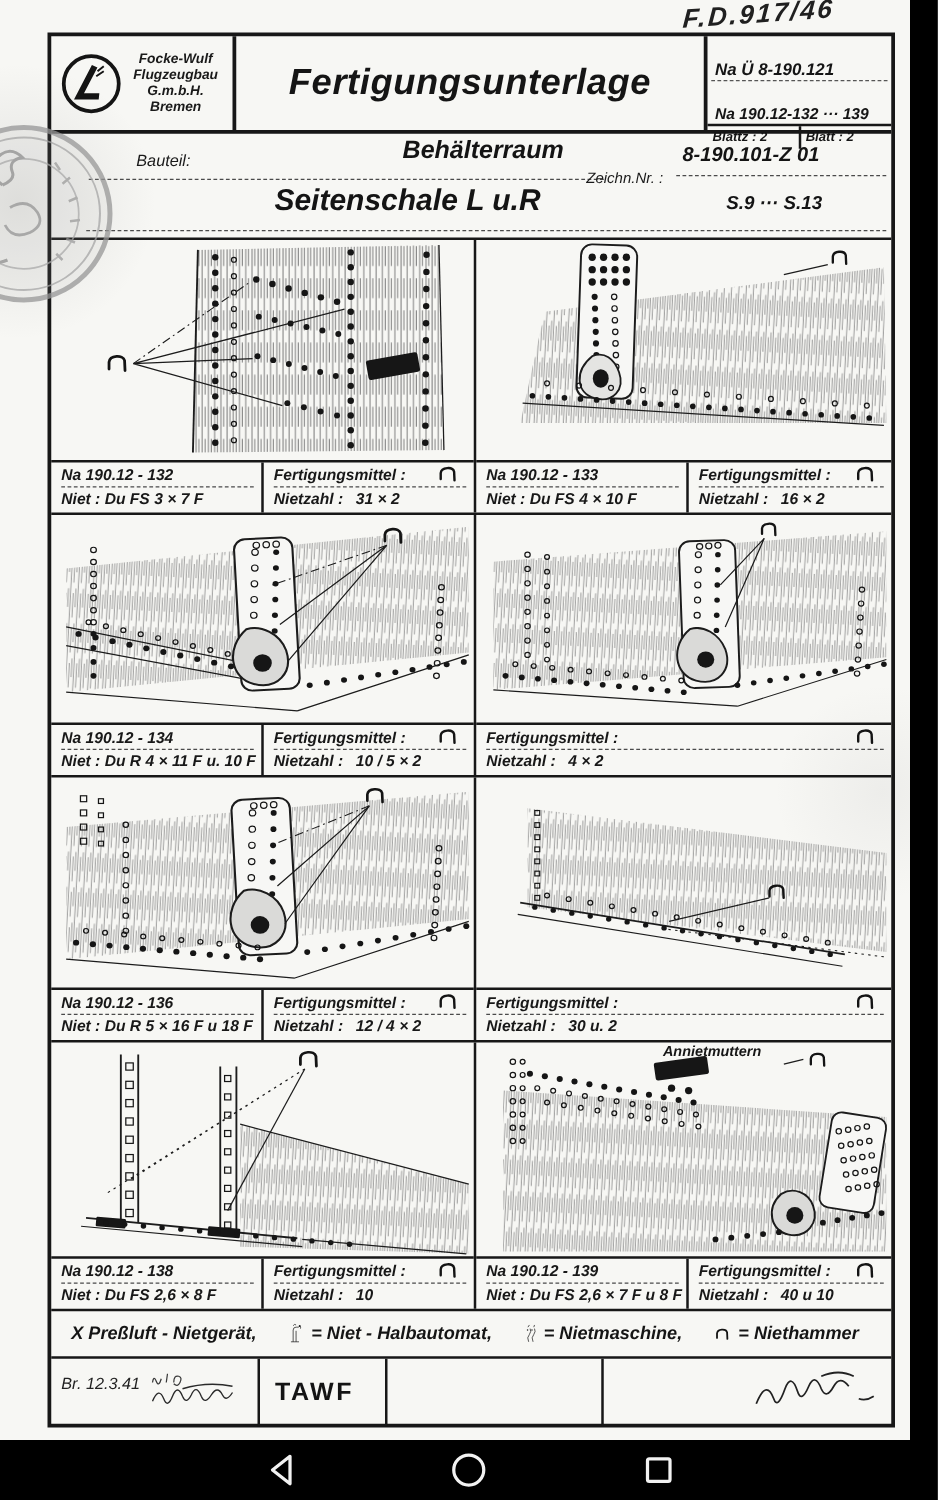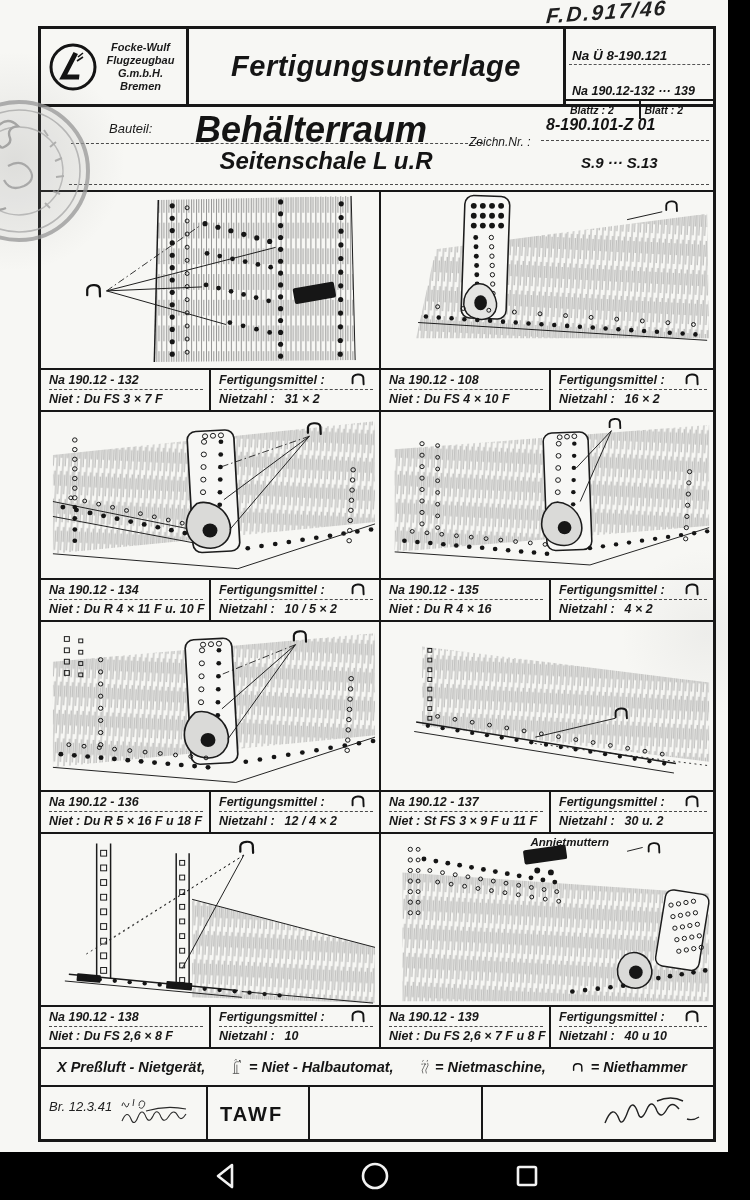--- a/index.html
+++ b/index.html
@@ -21,22 +21,22 @@
   .doc-title{font-style:italic;font-weight:bold;font-size:29px;color:#151515;letter-spacing:0.5px;}
   .hdr-right{width:150px;border-left:3px solid #171717;box-sizing:border-box;display:flex;flex-direction:column;}
   .hr-row{font-style:italic;font-weight:bold;font-size:13.5px;color:#151515;padding:3px 4px 1px 6px;white-space:nowrap;margin-top:16px;}
   .hr-sep{border-bottom:1.6px dashed #555;margin:0 3px;}
   .hr-bot{display:flex;border-top:2.5px solid #171717;flex:1;}
   .hr-bot>div{flex:1;font-style:italic;font-weight:bold;font-size:10.5px;padding:3px 4px;color:#151515;white-space:nowrap;}
   .hr-bot>div:first-child{border-right:2px solid #171717;}
   
   .brow{position:relative;height:85px;border-bottom:2.5px solid #171717;box-sizing:border-box;}
   .b-label{position:absolute;left:68px;top:14px;font-style:italic;font-size:13px;color:#1a1a1a;}
-  .b-part1{position:absolute;left:154px;top:2px;width:270px;text-align:left;
-           font-style:italic;font-weight:bold;font-size:36px;color:#141414;}
+  .b-part1{position:absolute;left:140px;top:2px;width:270px;text-align:right;
+           font-style:italic;font-weight:bold;font-size:20px;color:#141414;}
   .b-part2{position:absolute;left:120px;top:40px;width:330px;text-align:center;
            font-style:italic;font-weight:bold;font-size:24px;color:#141414;}
   .dashl{position:absolute;border-bottom:1.8px dashed #4a4a4a;}
   .b-zlabel{position:absolute;left:428px;top:28px;font-style:italic;font-size:12px;color:#1a1a1a;}
   .b-zno{position:absolute;left:505px;top:9px;font-style:italic;font-weight:bold;font-size:16px;color:#141414;white-space:nowrap;}
   .b-pages{position:absolute;left:540px;top:47px;font-style:italic;font-weight:bold;font-size:15px;color:#141414;}
   
   .grow{display:flex;border-bottom:2.5px solid #171717;box-sizing:border-box;}
   .pcell{width:340px;border-right:2.5px solid #171717;box-sizing:border-box;display:flex;flex-direction:column;}
   .pcell.rt{flex:1;border-right:none;}
@@ -348,21 +348,21 @@
                   <circle cx="293.8" cy="132.2" r="2" fill="none" stroke="#151515" stroke-width="1"></circle>
                   <circle cx="320.0" cy="134.0" r="2" fill="none" stroke="#151515" stroke-width="1"></circle>
                 </g>
               <path class="ln t1" d="M38,132 L334,150"></path>
               <use href="#hammer" x="290" y="6" width="17" height="17"></use>
               <path class="ln t1" d="M288,20 L252,28"></path>
             </svg>
           </div>
           <div class="plbl">
             <div class="pl-left">
-              <div class="l1">Na 190.12 - 108</div>
+              <div class="l1">Na 190.12 - 133</div>
               <div class="l2">Niet :  Du FS  4 × 10 F</div>
             </div>
             <div class="pl-right">
               <div class="l1"><span>Fertigungsmittel :</span>
                 <svg class="fm-ico" width="20" height="15">
                     <use href="#hammer" width="20" height="15"></use>
                   </svg>
               </div>
               <div class="l2"><span>Nietzahl :</span><span class="nzv">16 × 2</span></div>
             </div>
@@ -591,24 +591,20 @@
                   <circle cx="313.3" cy="112.0" r="2.2" fill="none" stroke="#151515" stroke-width="1"></circle>
                   <circle cx="312.7" cy="124.0" r="2.2" fill="none" stroke="#151515" stroke-width="1"></circle>
                   <circle cx="312.0" cy="136.0" r="2.2" fill="none" stroke="#151515" stroke-width="1"></circle>
                 </g>
               <path class="ln t1" d="M14,150 L214,164 M214,164 L336,124"></path>
               <use href="#hammer" x="232" y="4" width="17" height="17"></use>
               <path class="ln t1" d="M236,20 L200,60 M236,20 L204,96"></path>
             </svg>
           </div>
           <div class="plbl">
-            <div class="pl-left">
-              <div class="l1">Na 190.12 - 135</div>
-              <div class="l2">Niet :  Du R 4 × 16</div>
-            </div>
             <div class="pl-right">
               <div class="l1"><span>Fertigungsmittel :</span>
                 <svg class="fm-ico" width="20" height="15">
                     <use href="#hammer" width="20" height="15"></use>
                   </svg>
               </div>
               <div class="l2"><span>Nietzahl :</span><span class="nzv">4 × 2</span></div>
             </div>
           </div>
         </div>
@@ -790,24 +786,20 @@
                   <circle cx="252.6" cy="133.8" r="2" fill="none" stroke="#151515" stroke-width="1"></circle>
                   <circle cx="270.3" cy="136.9" r="2" fill="none" stroke="#151515" stroke-width="1"></circle>
                   <circle cx="288.0" cy="140.0" r="2" fill="none" stroke="#151515" stroke-width="1"></circle>
                 </g>
               <path class="ln dt" d="M152,128 L334,152"></path>
               <use href="#hammer" x="238" y="88" width="18" height="18"></use>
               <path class="ln t1" d="M240,102 L158,122"></path>
             </svg>
           </div>
           <div class="plbl">
-            <div class="pl-left">
-              <div class="l1">Na 190.12 - 137</div>
-              <div class="l2">Niet :  St FS 3 × 9 F u 11 F</div>
-            </div>
             <div class="pl-right">
               <div class="l1"><span>Fertigungsmittel :</span>
                 <svg class="fm-ico" width="20" height="15">
                     <use href="#hammer" width="20" height="15"></use>
                   </svg>
               </div>
               <div class="l2"><span>Nietzahl :</span><span class="nzv">30 u. 2</span></div>
             </div>
           </div>
         </div>

